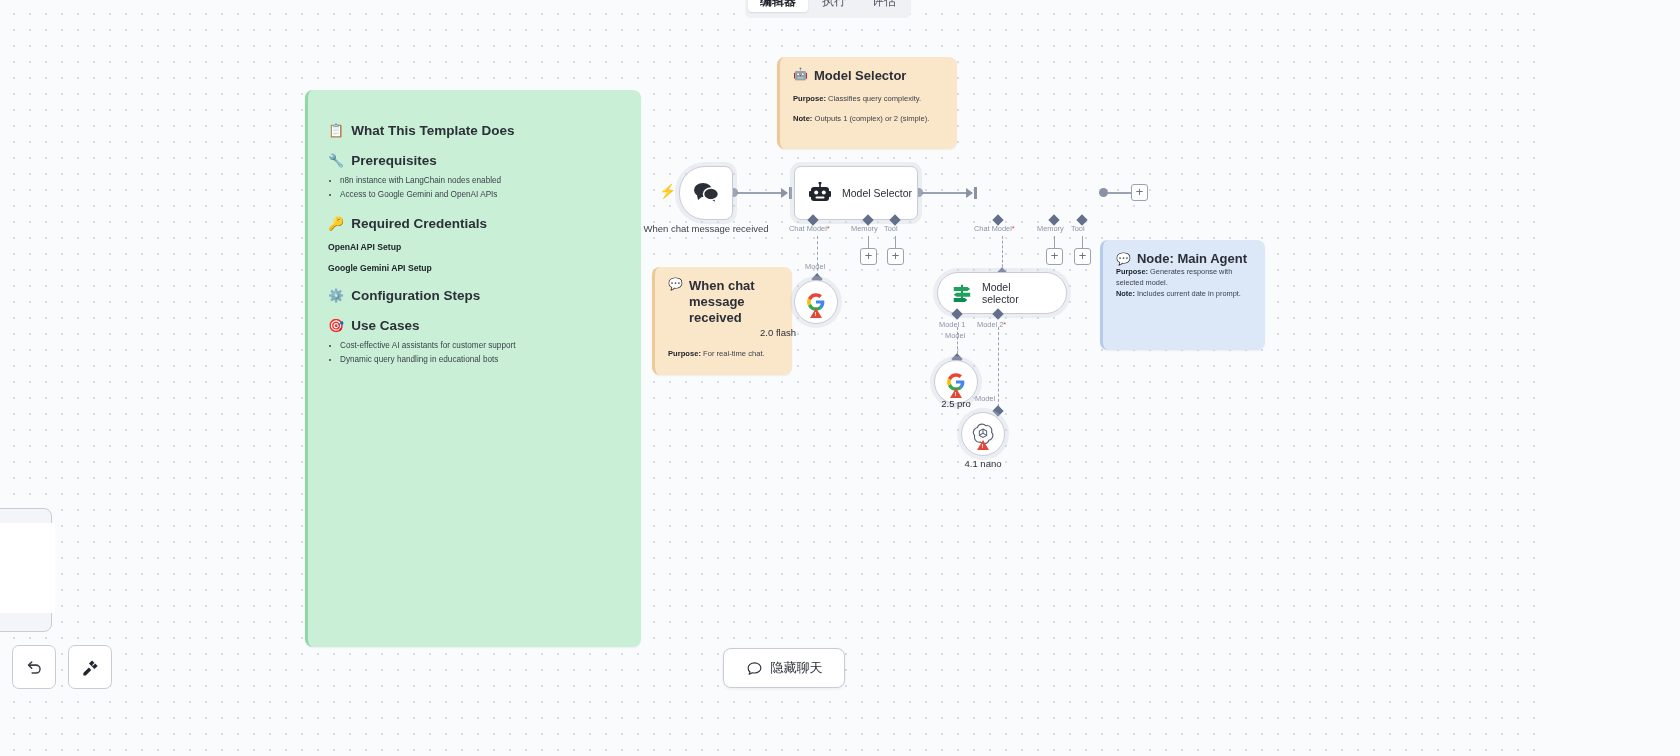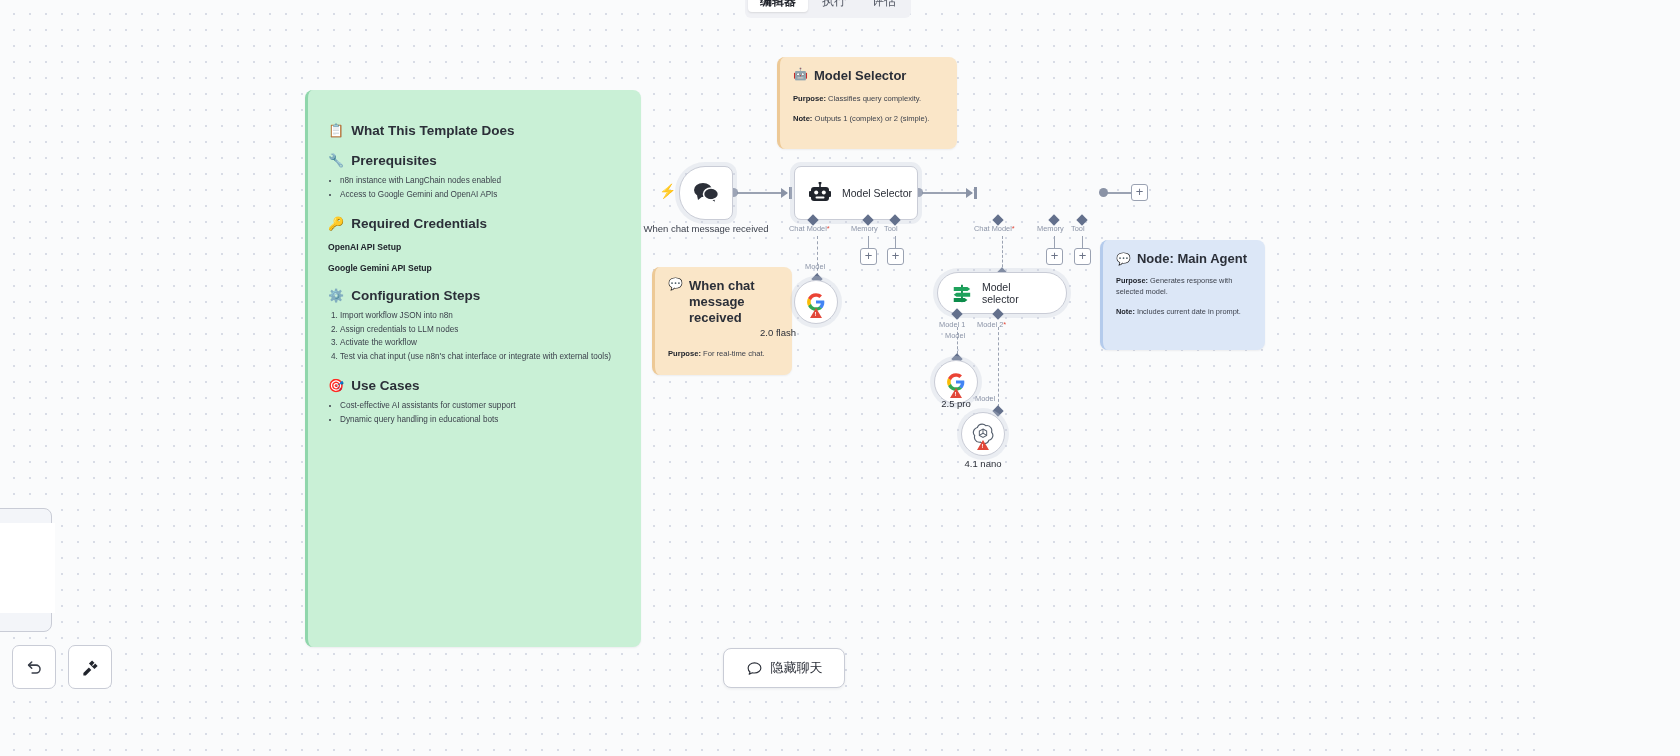--- a/index.html
+++ b/index.html
@@ -73,21 +73,21 @@
 
   .sticky-blue {
     left: 1100px; top: 240px; width: 165px; height: 110px;
     background: #dce7f7; border-left: 3px solid #b4cbec;
     padding: 11px 13px;
   }
   .sticky-blue h2 {
     font-size: 13px; font-weight: 700; color: #2b2f38;
     display: flex; align-items: center; gap: 6px;
   }
-  .sticky-blue p { font-size: 7.4px; color: #3a3f4a; line-height: 1.5; margin-top: 9px; }
+  .sticky-blue p { font-size: 7.4px; color: #3a3f4a; line-height: 1.5; }
   .sticky-blue p b { color: #20242c; font-weight: 700; }
 
   
   .node {
     position: absolute; background: #fff; border: 1.4px solid #c9ccd6;
     display: flex; align-items: center;
     box-shadow: 0 0 0 4px rgba(200,205,220,.30);
   }
   .node-trigger {
     left: 679px; top: 166px; width: 54px; height: 54px;
@@ -228,26 +228,20 @@
       <span class="emo">🔑</span>
       <span>Required Credentials</span>
     </h2>
     <h3>OpenAI API Setup</h3>
     <h3>Google Gemini API Setup</h3>
 
     <h2>
       <span class="emo">⚙️</span>
       <span>Configuration Steps</span>
     </h2>
-    <ol>
-      <li>Import workflow JSON into n8n</li>
-      <li>Assign credentials to LLM nodes</li>
-      <li>Activate the workflow</li>
-      <li>Test via chat input (use n8n's chat interface or integrate with external tools)</li>
-    </ol>
 
     <h2>
       <span class="emo">🎯</span>
       <span>Use Cases</span>
     </h2>
     <ul>
       <li>Cost-effective AI assistants for customer support</li>
       <li>Dynamic query handling in educational bots</li>
 
     </ul>

